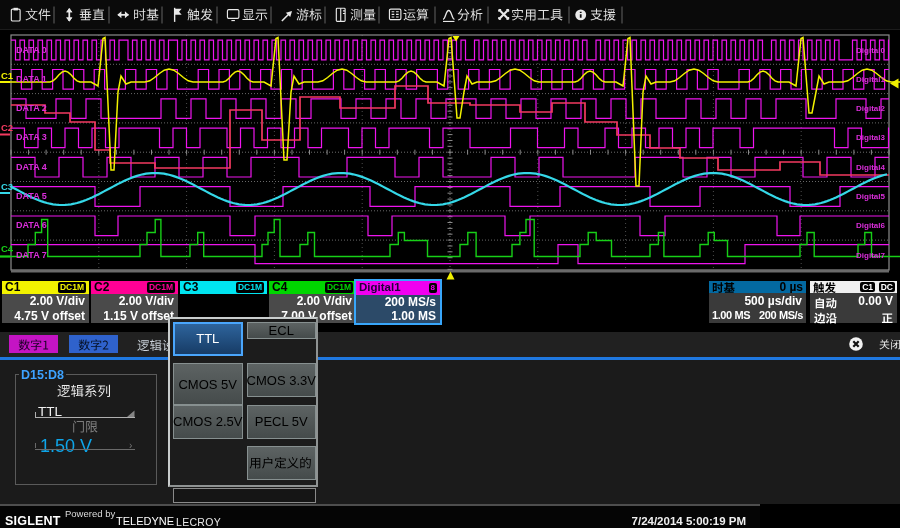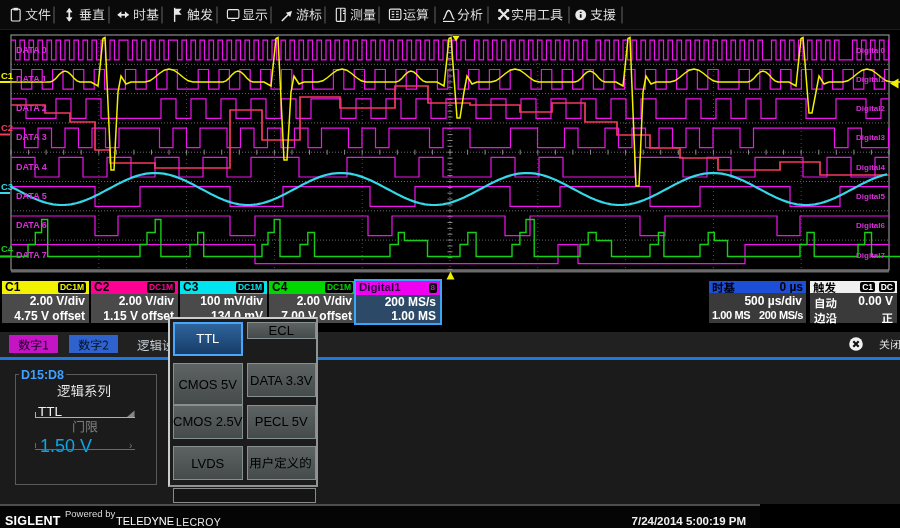--- a/index.html
+++ b/index.html
@@ -80,38 +80,37 @@
   <span style="position:relative;top:-1px">C2</span>
   <span style="position:absolute;right:3px;top:1px;background:#000;color:#ff0095;font-size:8.5px;font-weight:bold;padding:0 2px;border-radius:2px;line-height:11px">DC1M</span>
  </div>
  <div style="height:29px;background:#4a4a4a;color:#fff;font-size:12px;font-weight:600;text-align:right;padding:0 4px;line-height:14.5px">2.00 V/div<br>1.15 V offset</div>
 </div>
 <div class="abs" style="left:180px;top:281px;width:87px;height:42px">
  <div style="height:13px;background:#00e4f0;color:#000;font-size:12px;font-weight:bold;padding:0 3px;position:relative">
   <span style="position:relative;top:-1px">C3</span>
   <span style="position:absolute;right:3px;top:1px;background:#000;color:#00e4f0;font-size:8.5px;font-weight:bold;padding:0 2px;border-radius:2px;line-height:11px">DC1M</span>
  </div>
- <div style="height:29px;background:#4a4a4a;color:#fff;font-size:12px;font-weight:600;text-align:right;padding:0 4px;line-height:14.5px">100 mV/div<br>134.0 mV</div>
 </div>
 <div class="abs" style="left:269px;top:281px;width:87px;height:42px">
  <div style="height:13px;background:#00d600;color:#000;font-size:12px;font-weight:bold;padding:0 3px;position:relative">
   <span style="position:relative;top:-1px">C4</span>
   <span style="position:absolute;right:3px;top:1px;background:#000;color:#00d600;font-size:8.5px;font-weight:bold;padding:0 2px;border-radius:2px;line-height:11px">DC1M</span>
  </div>
  <div style="height:29px;background:#4a4a4a;color:#fff;font-size:12px;font-weight:600;text-align:right;padding:0 4px;line-height:14.5px">2.00 V/div<br>7.00 V offset</div>
 </div>
 <div class="abs" style="left:354px;top:279px;width:88px;height:46px;border:2px solid #38a6fa;background:#2c4a68">
  <div style="height:14px;background:#f000f0;color:#20003a;font-size:11.5px;font-weight:bold;padding:0 3px;position:relative">
   <span style="position:relative;top:0px">Digital1</span>
   <span style="position:absolute;right:3px;top:1.5px;background:#000;color:#f000f0;font-size:8px;font-weight:bold;padding:0 2px;border-radius:2px;line-height:10px">8</span>
  </div>
  <div style="height:28px;color:#fff;font-size:12px;font-weight:600;text-align:right;padding:0 4px;line-height:14px">200 MS/s<br>1.00 MS</div>
 </div>
 <div class="abs" style="left:709px;top:281px;width:97px;height:42px">
- <div style="height:12px;background:#1d4ed8;position:relative">
+ <div style="height:12px;background:#0369a1;position:relative">
   <span style="position:absolute;right:3px;top:-1.5px;color:#000;font-size:12px;font-weight:bold">0 µs</span>
  </div>
  <div style="height:30px;background:#3a3a3a;color:#fff;font-size:12px;font-weight:600;position:relative;white-space:nowrap">
   <span style="position:absolute;right:4px;top:1px">500 µs/div</span>
   <span style="position:absolute;left:3px;top:16px;font-size:11px;letter-spacing:-0.4px">1.00 MS</span>
   <span style="position:absolute;right:3px;top:16px;font-size:11px;letter-spacing:-0.4px">200 MS/s</span>
  </div>
 </div>
 <div class="abs" style="left:810px;top:281px;width:87px;height:42px">
  <div style="height:12px;background:#f0f0f0;position:relative">
@@ -136,24 +135,23 @@
 <div class="abs" style="left:40px;top:436px;color:#0ea5e9;font-size:18px">1.50 V</div>
 <div class="abs" style="left:35px;top:448.5px;width:100px;height:1px;background:#6a6a6a"></div>
 <div class="abs" style="left:35px;top:443px;width:1px;height:5px;background:#6a6a6a"></div>
 <div class="abs" style="left:129px;top:440px;color:#777;font-size:10px">›</div>
 <div class="abs" style="left:173px;top:488px;width:143px;height:15px;border:1px solid #8a8a8a;background:#151515"></div>
 
 <div class="abs" style="left:167.5px;top:317px;width:150px;height:170px;background:#1c1c1c;border:2px solid #c9cdcd;border-right-color:#8f9393;border-bottom-color:#8f9393;z-index:4">
 <div style="position:absolute;width:69.5px;height:34px;background:linear-gradient(#2e649c,#173c66);border:2px solid #4aa6fc;color:#000;font-size:13px;white-space:nowrap;display:flex;align-items:center;justify-content:center;color:#fff;left:3.5px;top:2.5px">TTL</div>
 <div style="position:absolute;width:69.5px;height:17px;background:linear-gradient(#5d6363,#454b4b);border:1px solid #879090;color:#000;font-size:13px;white-space:nowrap;display:flex;align-items:center;justify-content:center;left:77.0px;top:2.5px">ECL</div>
 <div style="position:absolute;width:69.5px;height:42px;background:linear-gradient(#5d6363,#454b4b);border:1px solid #879090;color:#000;font-size:13px;white-space:nowrap;display:flex;align-items:center;justify-content:center;left:3.5px;top:44.0px">CMOS 5V</div>
-<div style="position:absolute;width:69.5px;height:34px;background:linear-gradient(#5d6363,#454b4b);border:1px solid #879090;color:#000;font-size:13px;white-space:nowrap;display:flex;align-items:center;justify-content:center;left:77.0px;top:44.0px">DATA 3.3V</div>
+<div style="position:absolute;width:69.5px;height:34px;background:linear-gradient(#5d6363,#454b4b);border:1px solid #879090;color:#000;font-size:13px;white-space:nowrap;display:flex;align-items:center;justify-content:center;left:77.0px;top:44.0px">CMOS 3.3V</div>
 <div style="position:absolute;width:69.5px;height:34px;background:linear-gradient(#5d6363,#454b4b);border:1px solid #879090;color:#000;font-size:13px;white-space:nowrap;display:flex;align-items:center;justify-content:center;left:3.5px;top:85.5px">CMOS 2.5V</div>
 <div style="position:absolute;width:69.5px;height:34px;background:linear-gradient(#5d6363,#454b4b);border:1px solid #879090;color:#000;font-size:13px;white-space:nowrap;display:flex;align-items:center;justify-content:center;left:77.0px;top:85.5px">PECL 5V</div>
-<div style="position:absolute;width:69.5px;height:34px;background:linear-gradient(#5d6363,#454b4b);border:1px solid #879090;color:#000;font-size:13px;white-space:nowrap;display:flex;align-items:center;justify-content:center;left:3.5px;top:127.0px">LVDS</div>
 <div style="position:absolute;width:69.5px;height:34px;background:linear-gradient(#5d6363,#454b4b);border:1px solid #879090;color:#000;font-size:13px;white-space:nowrap;display:flex;align-items:center;justify-content:center;left:77.0px;top:127.0px"></div>
 </div>
 
 <div class="abs" style="left:0;top:504px;width:760px;height:24px;background:#050505;border-top:2px solid #4e4e4e">
  <span class="abs" style="left:5px;top:7.5px;color:#fff;font-size:12.5px;font-weight:bold;letter-spacing:0.2px">SIGLENT</span>
  <span class="abs" style="left:65px;top:2px;color:#ddd;font-size:9.5px">Powered by</span>
  <span class="abs" style="left:116px;top:9px;color:#fff;font-size:11px;font-weight:normal">TELEDYNE</span>
  <span class="abs" style="left:176px;top:9.5px;color:#e8e8e8;font-size:10.5px;letter-spacing:0.3px">LECROY</span>
  <span class="abs" style="right:14px;top:8.5px;color:#f0f0f0;font-size:11.5px;font-weight:600">7/24/2014 5:00:19 PM</span>
 </div>

